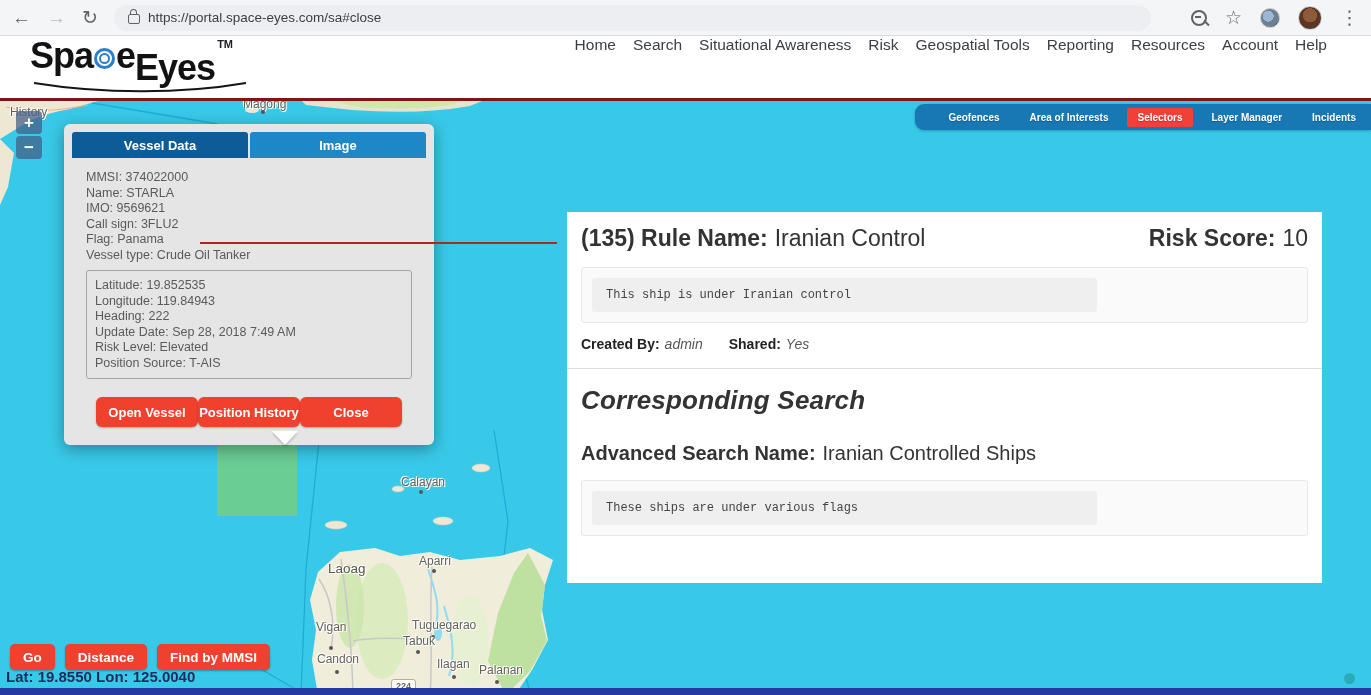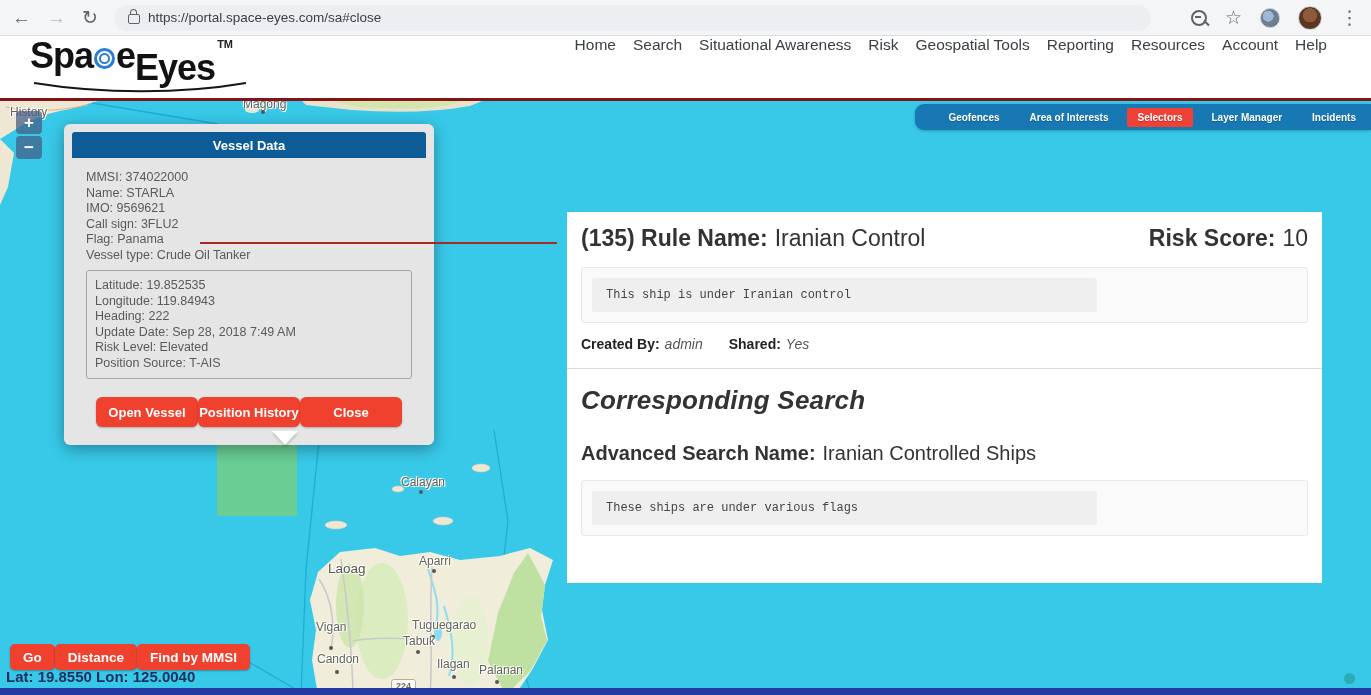--- a/index.html
+++ b/index.html
@@ -96,21 +96,21 @@
     padding:10px 14px;font-family:"Liberation Mono",monospace;font-size:12px;color:#444;}
   .meta-row{margin-top:13px;font-size:14px;}
   .meta-label{font-weight:700;color:#222;}
   .meta-val{font-style:italic;color:#555;margin-left:5px;}
   .meta-gap{display:inline-block;width:26px;}
   .rp-divider{border:none;border-top:1px solid #ddd;margin:16px -14px 0 -14px;}
   .rp-section{margin-top:16px;font-size:26px;font-weight:700;font-style:italic;color:#333;letter-spacing:.2px;}
   .rp-search{margin-top:26px;font-size:20px;}
 
   
-  .map-actions{position:absolute;left:10px;top:543px;display:flex;z-index:12;}
+  .map-actions{position:absolute;left:10px;top:543px;display:flex;gap:10px;z-index:12;}
   .abtn{background:#f0402e;color:#fff;font-weight:700;font-size:13.5px;border-radius:5px;
     padding:0 13px;height:26px;display:flex;align-items:center;justify-content:center;cursor:pointer;
     box-shadow:0 1px 2px rgba(0,0,0,.3);}
   .coords{position:absolute;left:6px;top:567px;font-size:15px;font-weight:700;color:#1b2c5e;z-index:12;}
   .bottom-strip{position:absolute;left:0;bottom:0;width:100%;height:7px;background:#2539a2;z-index:11;}
   .watermark{position:absolute;left:1344px;top:572px;width:11px;height:11px;border-radius:50%;
     background:rgba(20,130,110,.4);z-index:6;}
 </style>
 </head>
 <body>
@@ -235,20 +235,21 @@
     <span class="tbtn">Layer Manager</span>
     <span class="tbtn">Incidents</span>
   </div>
 
   <div class="geofence"></div>
   <div class="vessel-marker"></div>
 
   <div class="popup">
     <div class="tabbar">
       <div class="tab active">Vessel Data</div>
+      <div class="tab inactive">Image</div>
     </div>
     <div class="popup-body">
       <div class="pline">MMSI: 374022000</div>
       <div class="pline">Name: STARLA</div>
       <div class="pline">IMO: 9569621</div>
       <div class="pline">Call sign: 3FLU2</div>
       <div class="pline">Flag: Panama</div>
       <div class="pline">Vessel type: Crude Oil Tanker</div>
       <div class="posbox">
         <div class="pline">Latitude: 19.852535</div>

